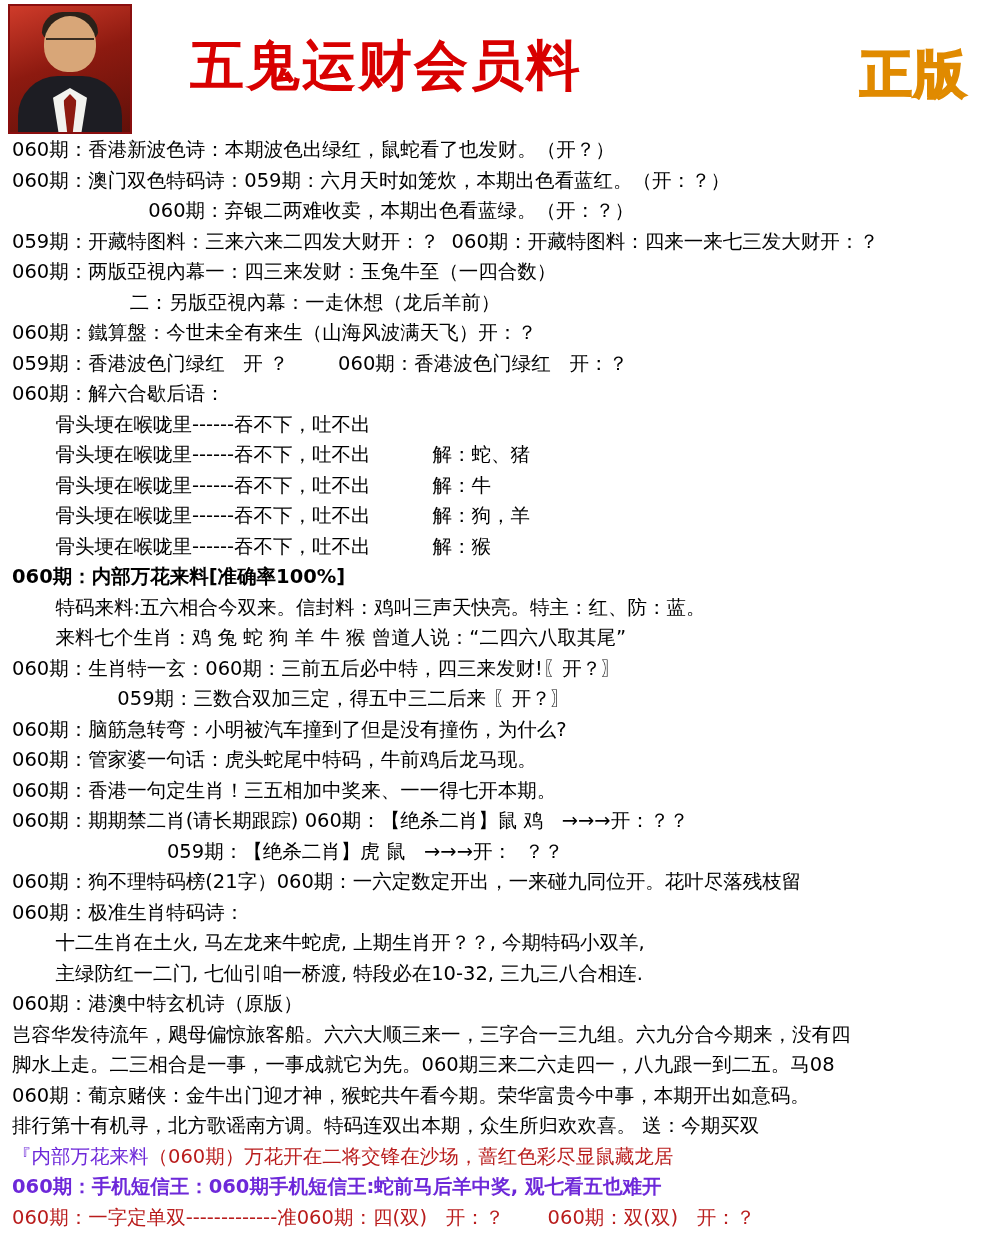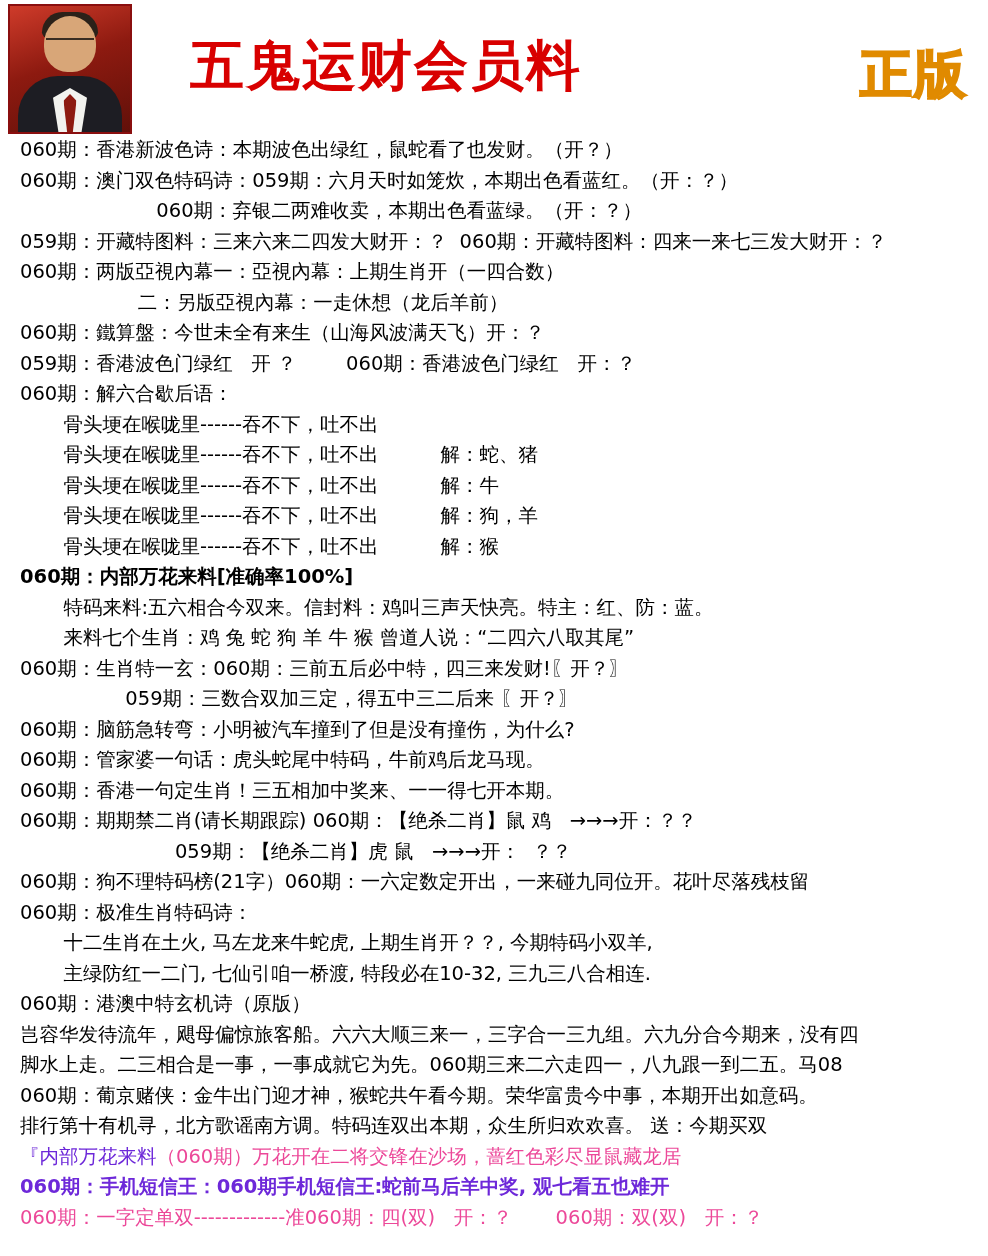--- a/index.html
+++ b/index.html
@@ -122,29 +122,29 @@
 
   
   .content {
     position: relative;
     padding: 0 0 0 0;
     font-size: 19.5px;
     line-height: 31px;
   }
   .ln {
     white-space: pre;
-    padding-left: 20px;
+    padding-left: 12px;
     font-size: 19.5px;
     line-height: 30.5px;
     color: #000;
   }
   .ln.bold { font-weight: bold; }
 
   .seg-red { color: #6d28d9; }
-  .seg-black { color: #ec4899; }
+  .seg-black { color: #b91c1c; }
 </style>
 </head>
 <body>
 
 <div class="page">
 
   <div class="header">
     <div class="portrait">
       <div class="hair"></div>
       <div class="head"></div>
@@ -156,21 +156,21 @@
     </div>
     <div class="main-title">五鬼运财会员料</div>
     <div class="stamp">正版</div>
   </div>
 
   <div class="content">
     <div class="ln">060期：香港新波色诗：本期波色出绿红，鼠蛇看了也发财。（开？）</div>
     <div class="ln">060期：澳门双色特码诗：059期：六月天时如笼炊，本期出色看蓝红。（开：？）</div>
     <div class="ln">                      060期：弃银二两难收卖，本期出色看蓝绿。（开：？）</div>
     <div class="ln">059期：开藏特图料：三来六来二四发大财开：？  060期：开藏特图料：四来一来七三发大财开：？</div>
-    <div class="ln">060期：两版亞視內幕一：亞視內幕：上期生肖开（一四合数）</div>
+    <div class="ln">060期：两版亞視內幕一：四三来发财：玉兔牛至（一四合数）</div>
     <div class="ln">                   二：另版亞視內幕：一走休想（龙后羊前）</div>
     <div class="ln">060期：鐵算盤：今世未全有来生（山海风波满天飞）开：？</div>
     <div class="ln">059期：香港波色门绿红   开 ？        060期：香港波色门绿红   开：？</div>
     <div class="ln">060期：解六合歇后语：</div>
     <div class="ln">       骨头埂在喉咙里------吞不下，吐不出</div>
     <div class="ln">       骨头埂在喉咙里------吞不下，吐不出          解：蛇、猪</div>
     <div class="ln">       骨头埂在喉咙里------吞不下，吐不出          解：牛</div>
     <div class="ln">       骨头埂在喉咙里------吞不下，吐不出          解：狗，羊</div>
     <div class="ln">       骨头埂在喉咙里------吞不下，吐不出          解：猴</div>
     <div class="ln bold">060期：内部万花来料[准确率100%]</div>

